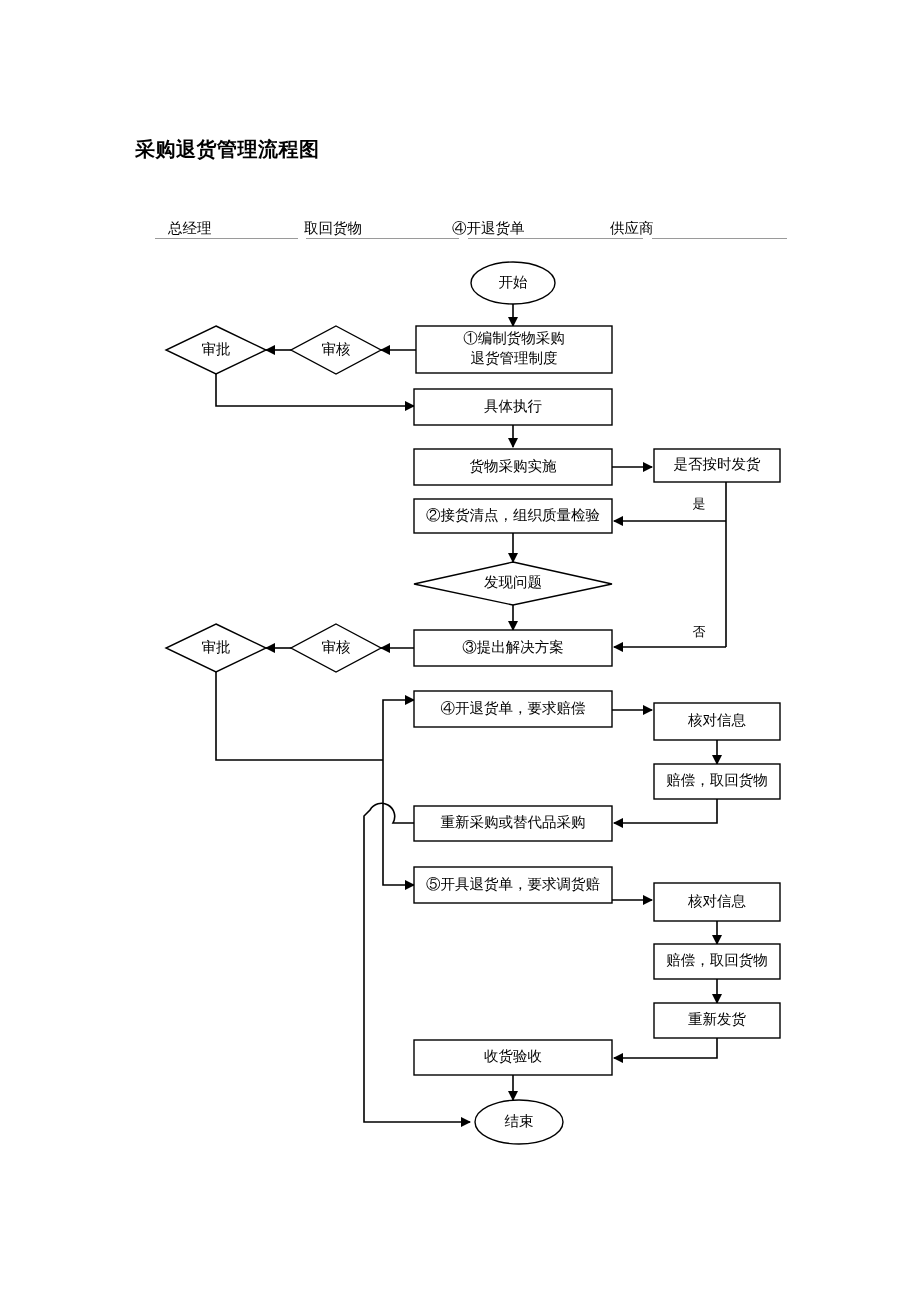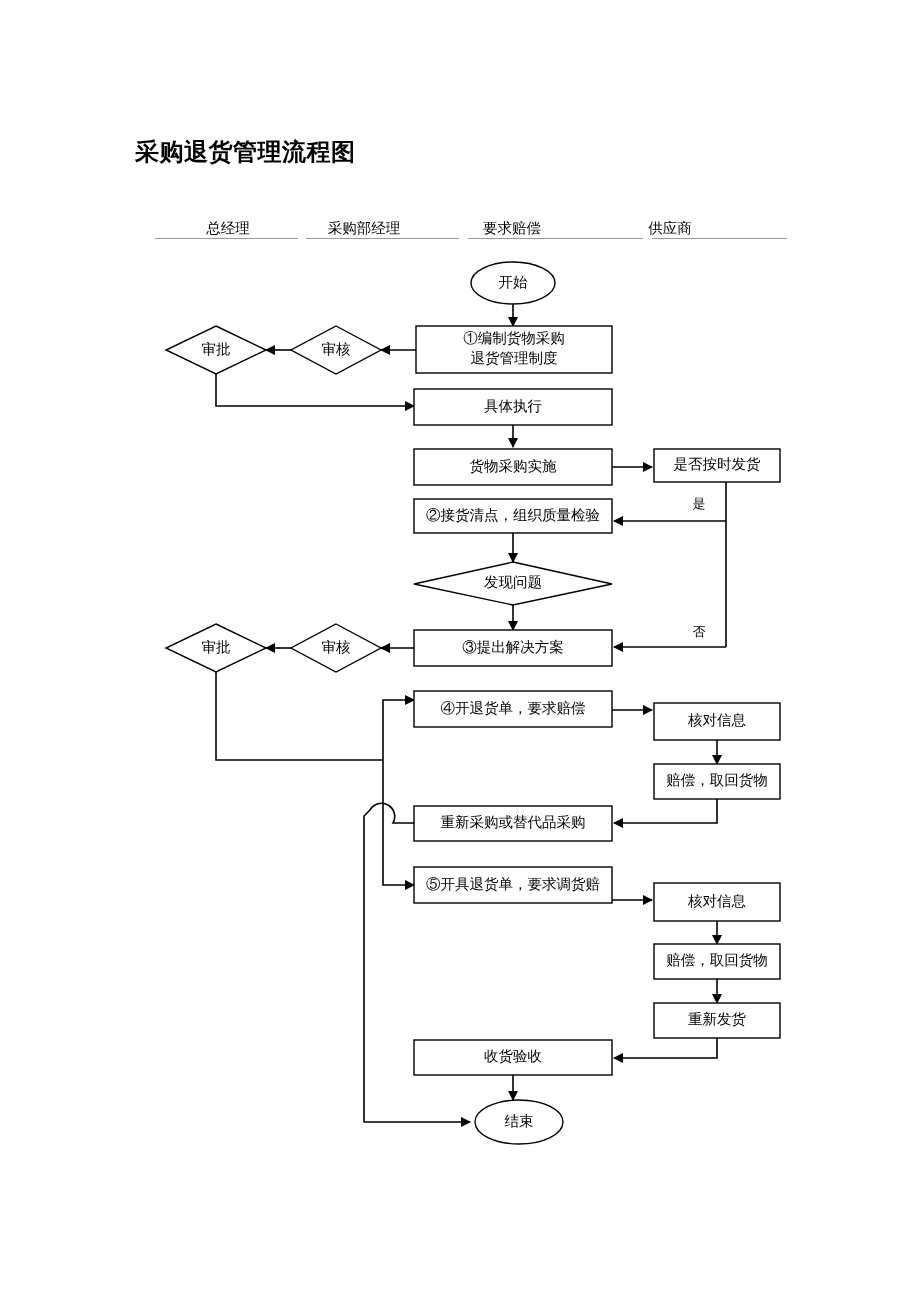--- a/index.html
+++ b/index.html
@@ -19,28 +19,27 @@
     position: relative;
     width: 920px;
     height: 1302px;
   }
   #doc-title {
     position: absolute;
     left: 135px;
     top: 136px;
     font-family: Liberation Serif, serif;
     font-weight: bold;
-    font-size: 24px;
+    font-size: 20px;
     letter-spacing: 0.5px;
     white-space: nowrap;
   }
   .lane-head {
     position: absolute;
     font-size: 14.5px;
-    text-align: center;
     white-space: nowrap;
     top: 219px;
   }
   .lane-rule {
     position: absolute;
     top: 238px;
     height: 1px;
     background: #9a9a9a;
   }
   svg#flow {
@@ -60,22 +59,22 @@
   .conn { fill: none; stroke: #000000; stroke-width: 1.6; }
 </style>
 </head>
 <body>
 
 <div id="page">
 
   <div id="doc-title">采购退货管理流程图</div>
 
   <div class="lane-head" style="left:168px; width:120px;">总经理</div>
-  <div class="lane-head" style="left:304px; width:120px;">采购部经理</div>
-  <div class="lane-head" style="left:452px; width:120px;">要求赔偿</div>
+  <div class="lane-head" style="left:304px; width:120px;">取回货物</div>
+  <div class="lane-head" style="left:452px; width:120px;">④开退货单</div>
   <div class="lane-head" style="left:610px; width:120px;">供应商</div>
 
   <div class="lane-rule" style="left:155px; width:143px;"></div>
   <div class="lane-rule" style="left:306px; width:153px;"></div>
   <div class="lane-rule" style="left:468px; width:175px;"></div>
   <div class="lane-rule" style="left:652px; width:135px;"></div>
 
   <svg id="flow" viewBox="0 0 920 1302">
     <defs>
       <marker id="arrow" viewBox="0 0 10 10" refX="9" refY="5" markerWidth="6.5" markerHeight="6.5" orient="auto-start-reverse">

